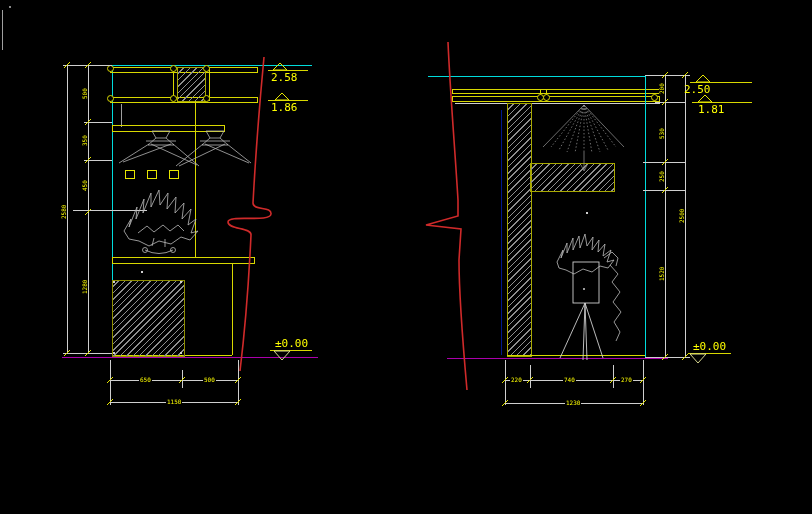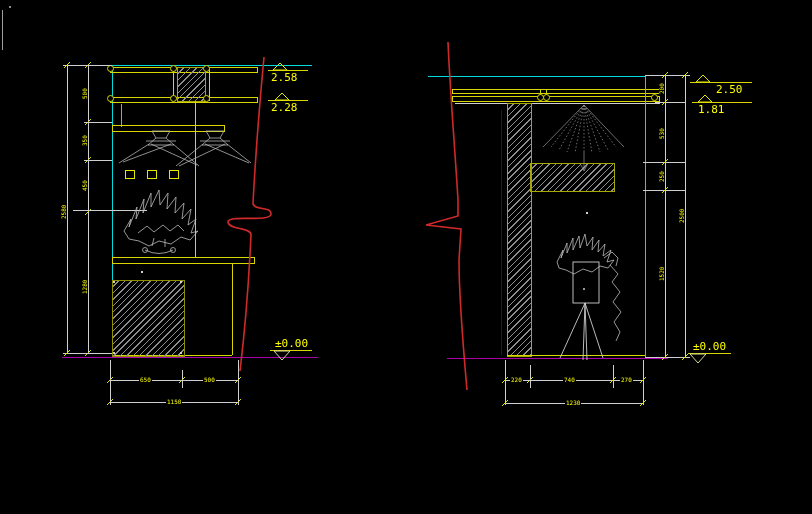--- a/index.html
+++ b/index.html
@@ -85,21 +85,21 @@
     <div class="vl" style="left:238px;top:360px;height:45px;"></div>
     <div class="hl" style="left:110px;top:380px;width:128px;"></div>
     <div class="hl" style="left:110px;top:402px;width:128px;"></div>
     <span class="hdim" style="left:139px;top:377px;">650</span>
     <span class="hdim" style="left:203px;top:377px;">500</span>
     <span class="hdim" style="left:166px;top:399px;">1150</span>
 
     <div class="hl c-y" style="left:268px;top:70px;width:40px;"></div>
     <span class="lvl" style="left:271px;top:72px;">2.58</span>
     <div class="hl c-y" style="left:268px;top:100px;width:40px;"></div>
-    <span class="lvl" style="left:271px;top:102px;">2.28</span>
+    <span class="lvl" style="left:271px;top:102px;">1.86</span>
     <div class="hl c-y" style="left:270px;top:350px;width:42px;"></div>
     <span class="lvl" style="left:275px;top:338px;">±0.00</span>
 
     <div class="hl c-mg" style="left:62px;top:357px;width:256px;"></div>
   </div>
 
   <div>
     <div class="hl c-cy" style="left:428px;top:76px;width:217px;"></div>
     <div class="hl" style="left:645px;top:75px;width:45px;"></div>
 
@@ -137,21 +137,21 @@
     <div class="vl" style="left:613px;top:365px;height:23px;"></div>
     <div class="vl" style="left:643px;top:360px;height:45px;"></div>
     <div class="hl" style="left:505px;top:380px;width:138px;"></div>
     <div class="hl" style="left:505px;top:403px;width:138px;"></div>
     <span class="hdim" style="left:510px;top:377px;">220</span>
     <span class="hdim" style="left:563px;top:377px;">740</span>
     <span class="hdim" style="left:620px;top:377px;">270</span>
     <span class="hdim" style="left:565px;top:400px;">1230</span>
 
     <div class="hl c-y" style="left:690px;top:82px;width:62px;"></div>
-    <span class="lvl" style="left:716px;top:84px;">2.50</span>
+    <span class="lvl" style="left:684px;top:84px;">2.50</span>
     <div class="hl c-y" style="left:692px;top:102px;width:60px;"></div>
     <span class="lvl" style="left:698px;top:104px;">1.81</span>
     <div class="hl c-y" style="left:688px;top:353px;width:43px;"></div>
     <span class="lvl" style="left:693px;top:341px;">±0.00</span>
 
     <div class="hl c-mg" style="left:447px;top:358px;width:221px;"></div>
   </div>
 
   <svg width="812" height="514" viewBox="0 0 812 514">
 

